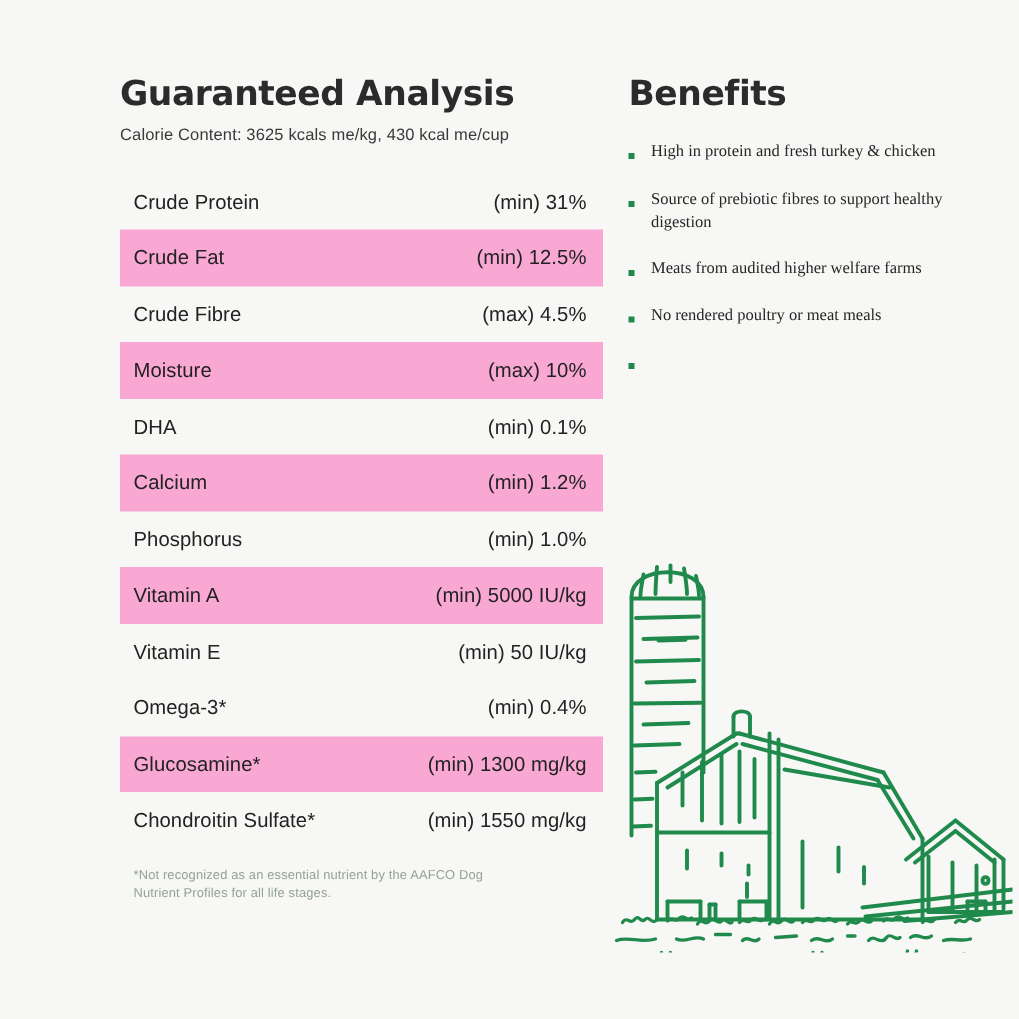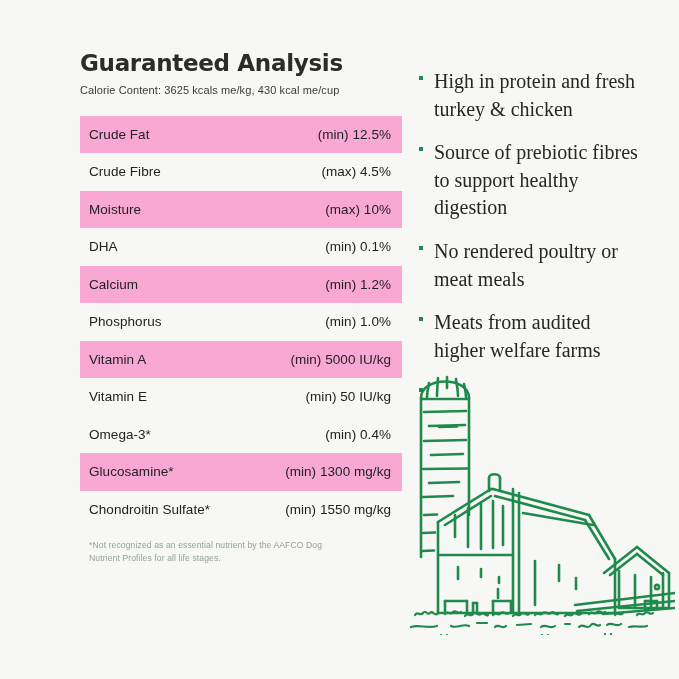--- a/index.html
+++ b/index.html
@@ -126,21 +126,21 @@
     flex: 0 0 auto;
     width: 4px;
     height: 4px;
     background: #1f8a4c;
     margin-top: 8px;
     margin-right: 11px;
   }
 
   .ben-text {
     font-family: "Liberation Serif", serif;
-    font-size: 20px;
+    font-size: 11px;
     line-height: 1.38;
     color: #262626;
     max-width: 212px;
   }
 
   
   .barn-wrap {
     position: absolute;
     left: 0px;
     top: 315px;
@@ -161,20 +161,24 @@
 <div class="page">
 
   <div class="left-col">
 
     <h1 class="ga-title">Guaranteed Analysis</h1>
 
     <div class="ga-calorie">Calorie Content: 3625 kcals me/kg, 430 kcal me/cup</div>
 
     <div class="ga-table">
 
+    <div class="ga-row">
+          <span class="ga-name">Crude Protein</span>
+          <span class="ga-value">(min) 31%</span>
+        </div>
         <div class="ga-row striped">
           <span class="ga-name">Crude Fat</span>
           <span class="ga-value">(min) 12.5%</span>
         </div>
         <div class="ga-row">
           <span class="ga-name">Crude Fibre</span>
           <span class="ga-value">(max) 4.5%</span>
         </div>
         <div class="ga-row striped">
           <span class="ga-name">Moisture</span>
@@ -212,38 +216,39 @@
           <span class="ga-name">Chondroitin Sulfate*</span>
           <span class="ga-value">(min) 1550 mg/kg</span>
         </div>
       </div>
 
     <div class="ga-footnote">*Not recognized as an essential nutrient by the AAFCO Dog Nutrient Profiles for all life stages.</div>
   </div>
 
   <div class="right-col">
 
+    <h1 class="ben-title">Benefits</h1>
 
     <ul class="ben-list">
 
     <li class="ben-item">
           <span class="ben-bullet"></span>
           <span class="ben-text">High in protein and fresh turkey &amp; chicken</span>
         </li>
         <li class="ben-item">
           <span class="ben-bullet"></span>
           <span class="ben-text">Source of prebiotic fibres to support healthy digestion</span>
         </li>
         <li class="ben-item">
           <span class="ben-bullet"></span>
-          <span class="ben-text">No rendered poultry or meat meals</span>
+          <span class="ben-text">Meats from audited higher welfare farms</span>
         </li>
         <li class="ben-item">
           <span class="ben-bullet"></span>
-          <span class="ben-text">Meats from audited higher welfare farms</span>
+          <span class="ben-text">No rendered poultry or meat meals</span>
         </li>
         <li class="ben-item">
           <span class="ben-bullet"></span>
         </li>
       </ul>
 
     <div class="barn-wrap">
       <svg viewBox="0 0 268 270" xmlns="http://www.w3.org/2000/svg" fill="none" stroke="#1f8a4c" stroke-width="2.6" stroke-linecap="round" stroke-linejoin="round">
 
         <g>

